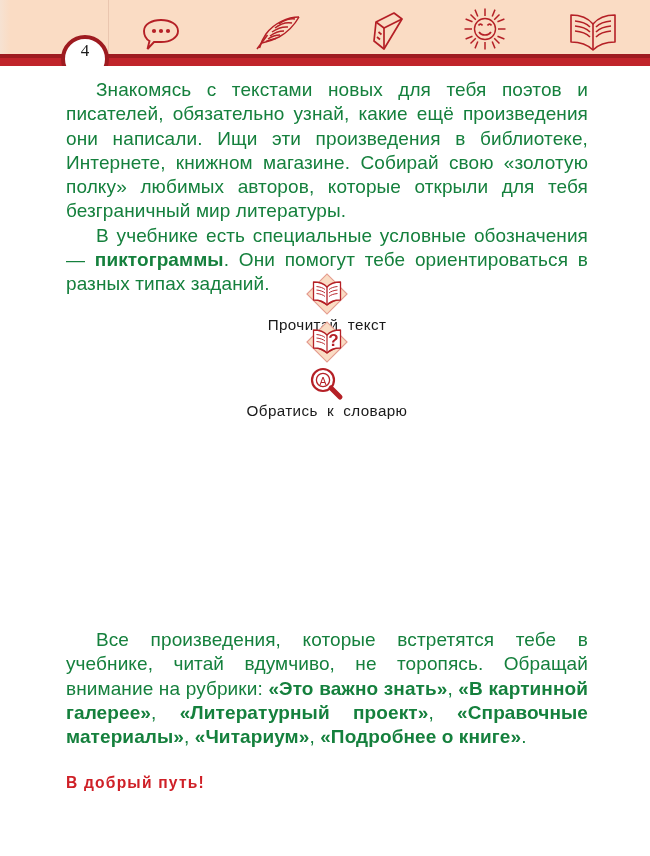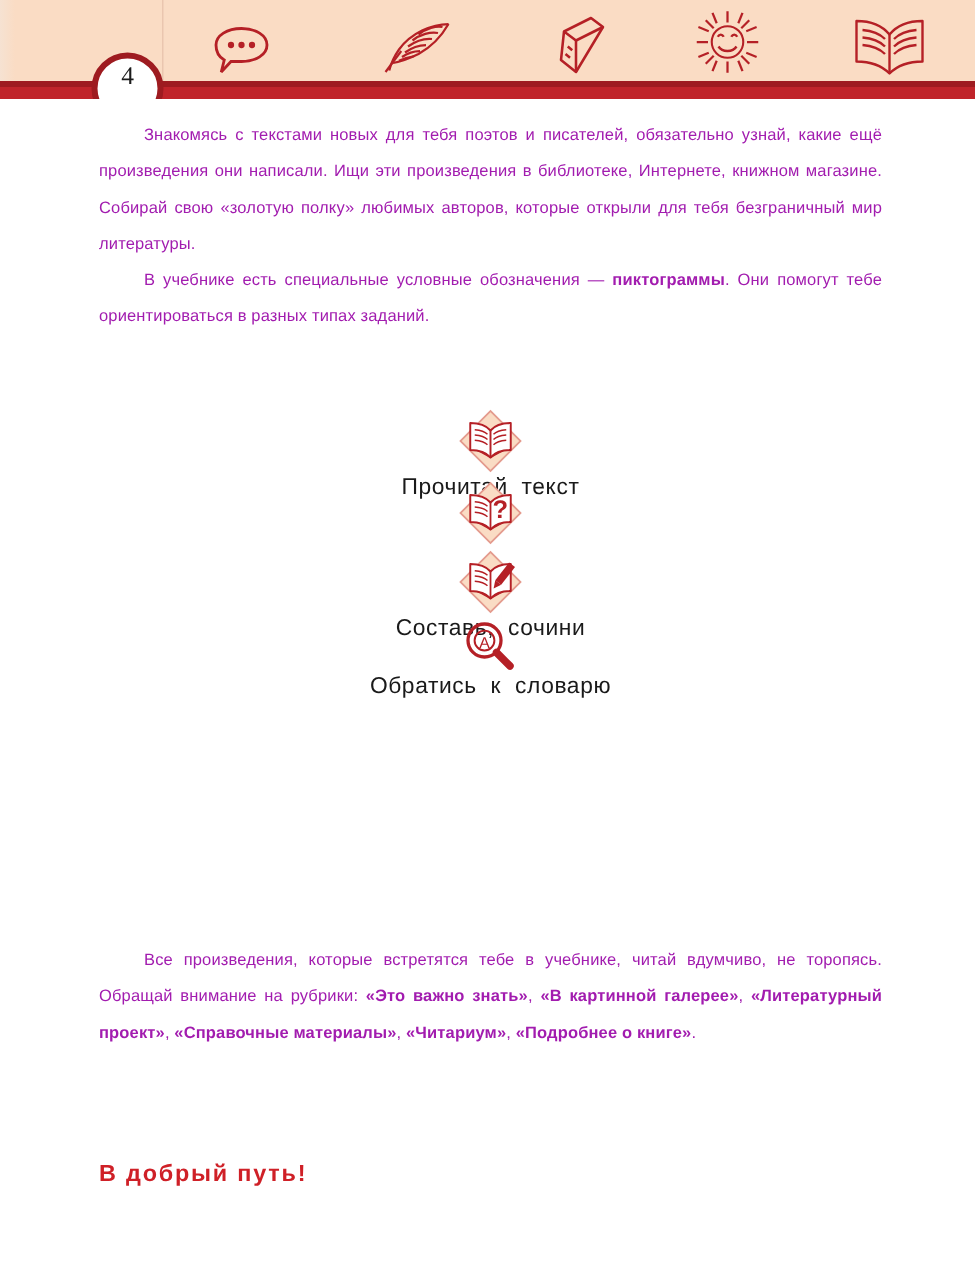--- a/index.html
+++ b/index.html
@@ -104,23 +104,23 @@
 
   
   .content {
     position: absolute;
     left: 66px;
     top: 78px;
     width: 522px;
   }
   p.para {
     margin: 0;
-    font-size: 11px;
+    font-size: 19px;
     line-height: 24.3px;
-    color: #a21caf;
+    color: #15803d;
     text-align: justify;
     text-indent: 30px;
     letter-spacing: 0.1px;
     font-family: "Liberation Sans", sans-serif;
   }
   p.para b { font-weight: bold; }
 
   
   .picto-list {
     position: absolute;
@@ -314,42 +314,20 @@
           <path d="M11.5 18 C15 18.3 18.5 19.5 20 21"></path>
           <path d="M11.5 21.5 C15 21.8 18.5 23 20 24.5"></path>
         </g>
         <path d="M22 15 L22 33" stroke="#b52026" stroke-width="1.2"></path>
         <path d="M13 28.5 C17 28.5 20 30 22 33 C24 30 27 28.5 31 28.5 L22 33.5 Z" fill="#b52026"></path>
         <text x="28.5" y="25.5" font-size="17" font-weight="bold" fill="#b52026" text-anchor="middle" font-family="Liberation Sans, sans-serif">?</text>
       </svg>
     </span>
   </div>
 
-  <div class="picto-row">
-    <span class="picto-slot">
-      <svg width="44" height="44" viewBox="0 0 44 44">
-        <rect x="22" y="2" width="28.3" height="28.3" transform="rotate(45 22 2)" fill="#fadcc4" stroke="#e49b8e" stroke-width="1.2"></rect>
-        <g stroke="#b52026" stroke-width="1.3" fill="#ffffff" stroke-linejoin="round">
-          <path d="M22 15 C19 11.5 13.5 10 8.5 10 L8.5 28 C13.5 28 19 29.5 22 33 C25 29.5 30.5 28 35.5 28 L35.5 10 C30.5 10 25 11.5 22 15 Z"></path>
-        </g>
-        <g stroke="#b52026" stroke-width="0.95" fill="none">
-          <path d="M11.5 14.5 C15 14.8 18.5 16 20 17.5"></path>
-          <path d="M11.5 18 C15 18.3 18.5 19.5 20 21"></path>
-          <path d="M11.5 21.5 C15 21.8 18.5 23 20 24.5"></path>
-        </g>
-        <path d="M22 15 L22 33" stroke="#b52026" stroke-width="1.2"></path>
-        <path d="M13 28.5 C17 28.5 20 30 22 33 C24 30 27 28.5 31 28.5 L22 33.5 Z" fill="#b52026"></path>
-        <g transform="rotate(38 29 20)">
-          <rect x="26.5" y="8" width="5" height="15" fill="#b52026"></rect>
-          <path d="M26.5 23 L31.5 23 L29 28 Z" fill="#b52026"></path>
-        </g>
-      </svg>
-    </span>
-    <span class="picto-label">Составь,  сочини</span>
-  </div>
 
 
 
   <div class="picto-row">
     <span class="picto-slot">
       <svg width="40" height="36" viewBox="0 0 40 36">
         <circle cx="16" cy="14" r="11" fill="none" stroke="#b52026" stroke-width="2.2"></circle>
         <circle cx="16" cy="14" r="6.6" fill="none" stroke="#b52026" stroke-width="1.3"></circle>
         <text x="16" y="19" font-size="10.5" fill="#b52026" text-anchor="middle" font-family="Liberation Sans, sans-serif">А</text>
         <path d="M24 22 L33 31" stroke="#b52026" stroke-width="5" stroke-linecap="round"></path>

